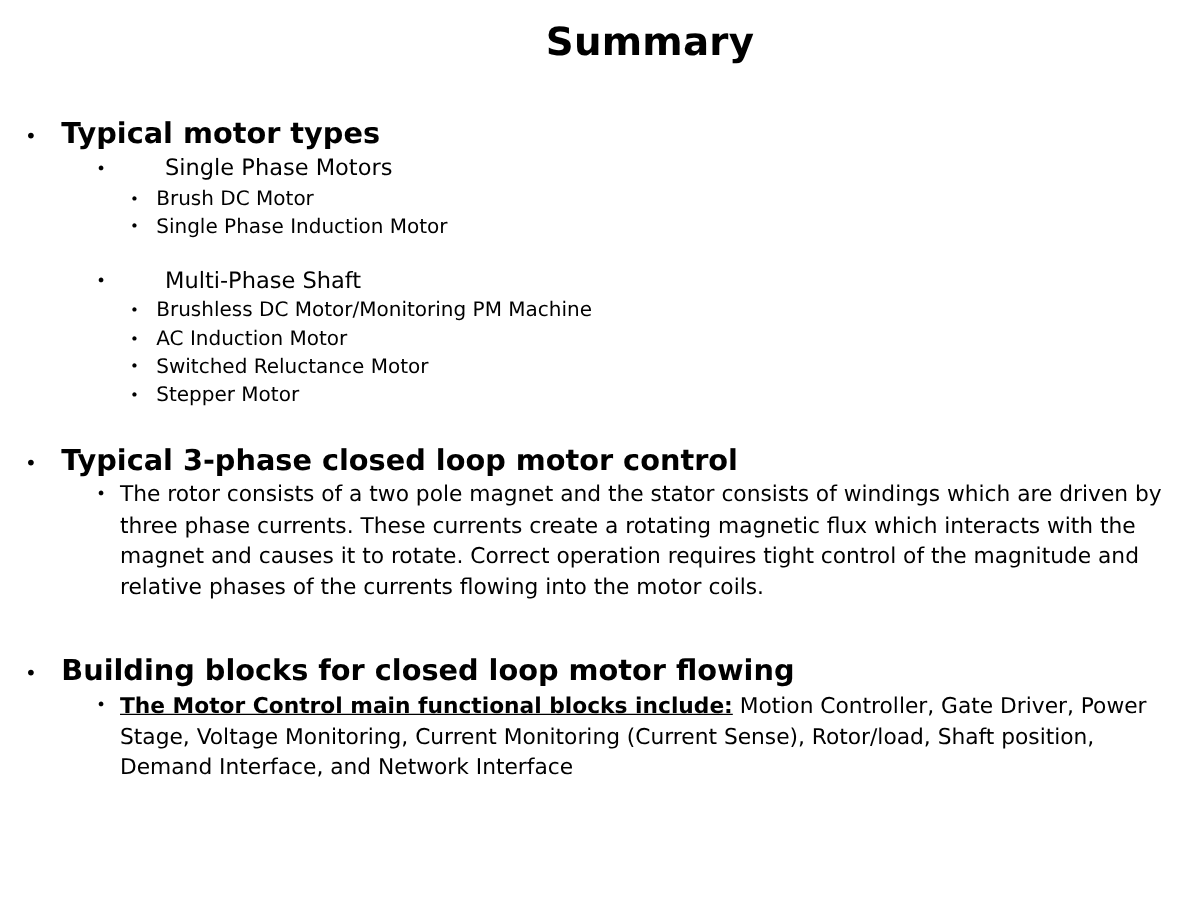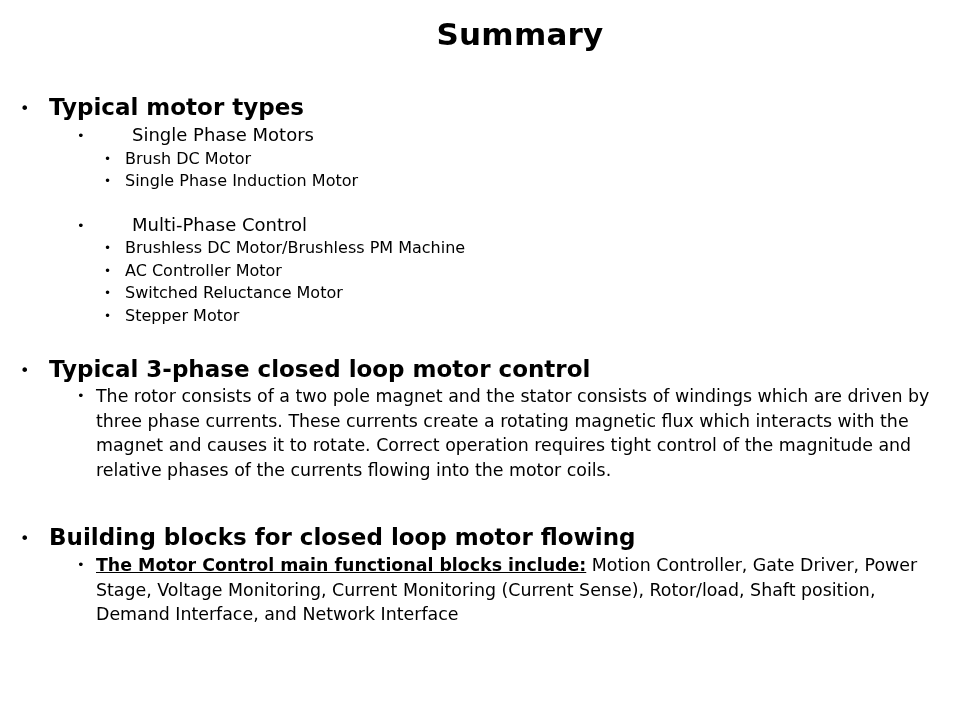--- a/index.html
+++ b/index.html
@@ -38,29 +38,29 @@
   <div class="l3" style="top:149px;">
     <span class="b">•</span>
     <span class="t">Brush DC Motor</span>
   </div>
   <div class="l3" style="top:171px;">
     <span class="b">•</span>
     <span class="t">Single Phase Induction Motor</span>
   </div>
   <div class="l2" style="top:214px;">
     <span class="b">•</span>
-    <span class="t">Multi-Phase Control</span>
+    <span class="t">Multi-Phase Shaft</span>
   </div>
   <div class="l3" style="top:238px;">
     <span class="b">•</span>
-    <span class="t">Brushless DC Motor/Brushless PM Machine</span>
+    <span class="t">Brushless DC Motor/Monitoring PM Machine</span>
   </div>
   <div class="l3" style="top:261px;">
     <span class="b">•</span>
-    <span class="t">AC Controller Motor</span>
+    <span class="t">AC Induction Motor</span>
   </div>
   <div class="l3" style="top:283px;">
     <span class="b">•</span>
     <span class="t">Switched Reluctance Motor</span>
   </div>
   <div class="l3" style="top:306px;">
     <span class="b">•</span>
     <span class="t">Stepper Motor</span>
   </div>
 

